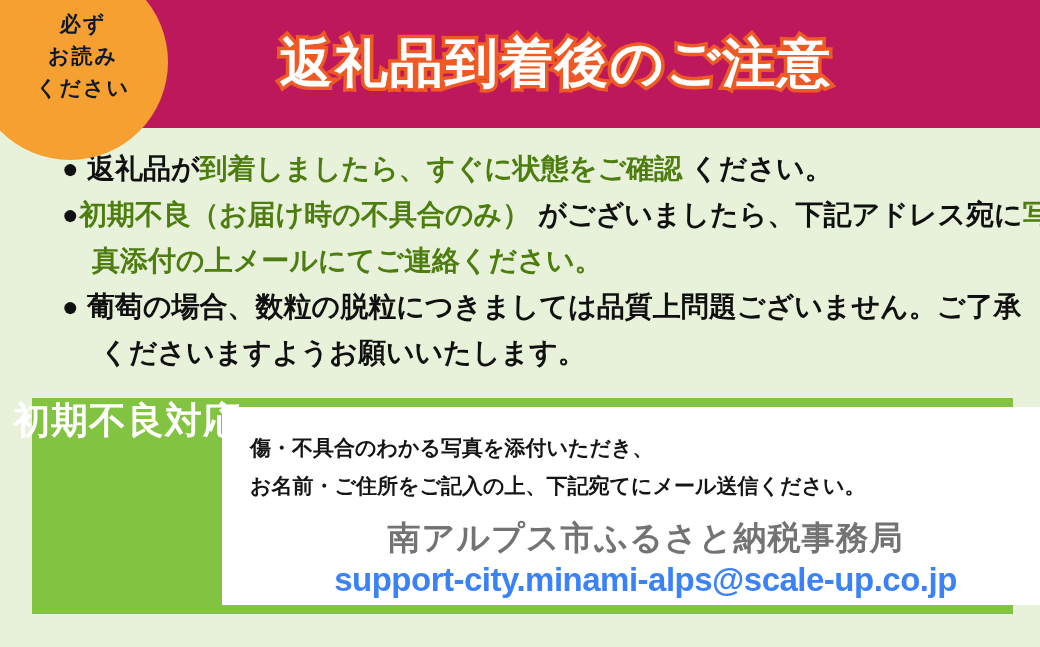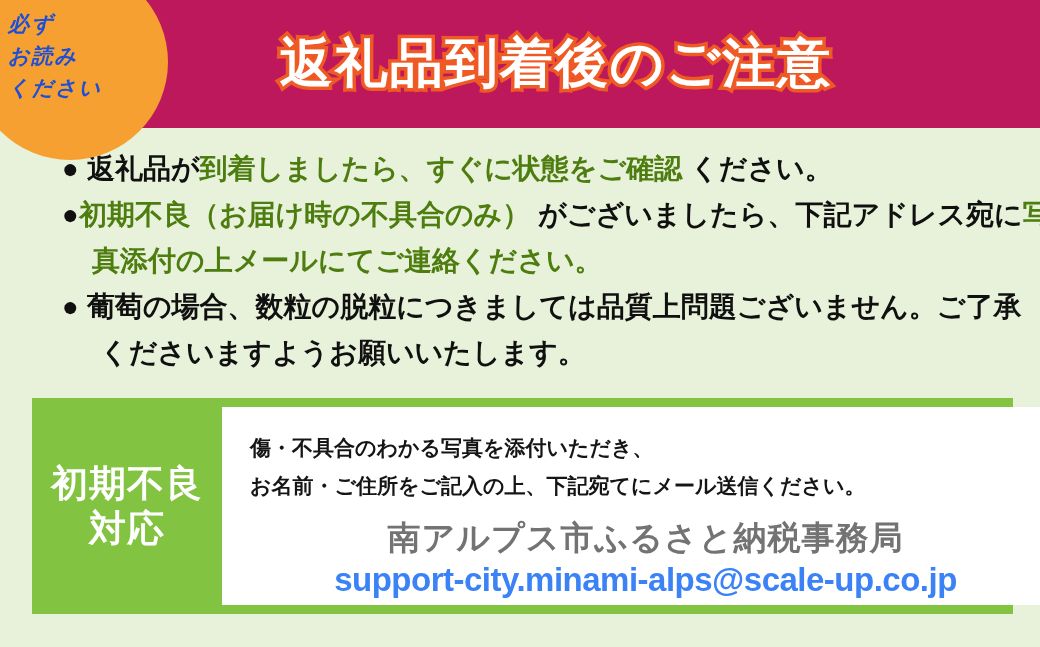--- a/index.html
+++ b/index.html
@@ -59,27 +59,27 @@
     height: 196px;
     border-radius: 50%;
     background: #f5a030;
     z-index: 5;
   }
   .badge-text {
     position: absolute;
     left: 8px;
     top: 8px;
     width: 150px;
-    color: #1d4ed8;
+    text-align: center;
+    color: #0f172a;
     font-size: 21px;
     font-weight: bold;
     line-height: 1.52;
     letter-spacing: 2px;
     z-index: 6;
-    font-style: italic;
   }
   .badge-line { display: block; white-space: nowrap; }
 
   
   .body-block {
     position: absolute;
     left: 62px;
     top: 146px;
     width: 930px;
   }
@@ -106,22 +106,21 @@
     background: #82c341;
     box-sizing: border-box;
   }
   .panel-label {
     position: absolute;
     left: 0;
     top: 0;
     width: 190px;
     height: 216px;
     display: flex;
-    flex-direction: column;
-    align-items: center;
+    flex-direction: row;
     justify-content: center;
     color: #ffffff;
     font-size: 37px;
     font-weight: bold;
     line-height: 1.22;
     letter-spacing: 1px;
   }
   .panel-label span { display: block; white-space: nowrap; }
 
   .panel-card {

